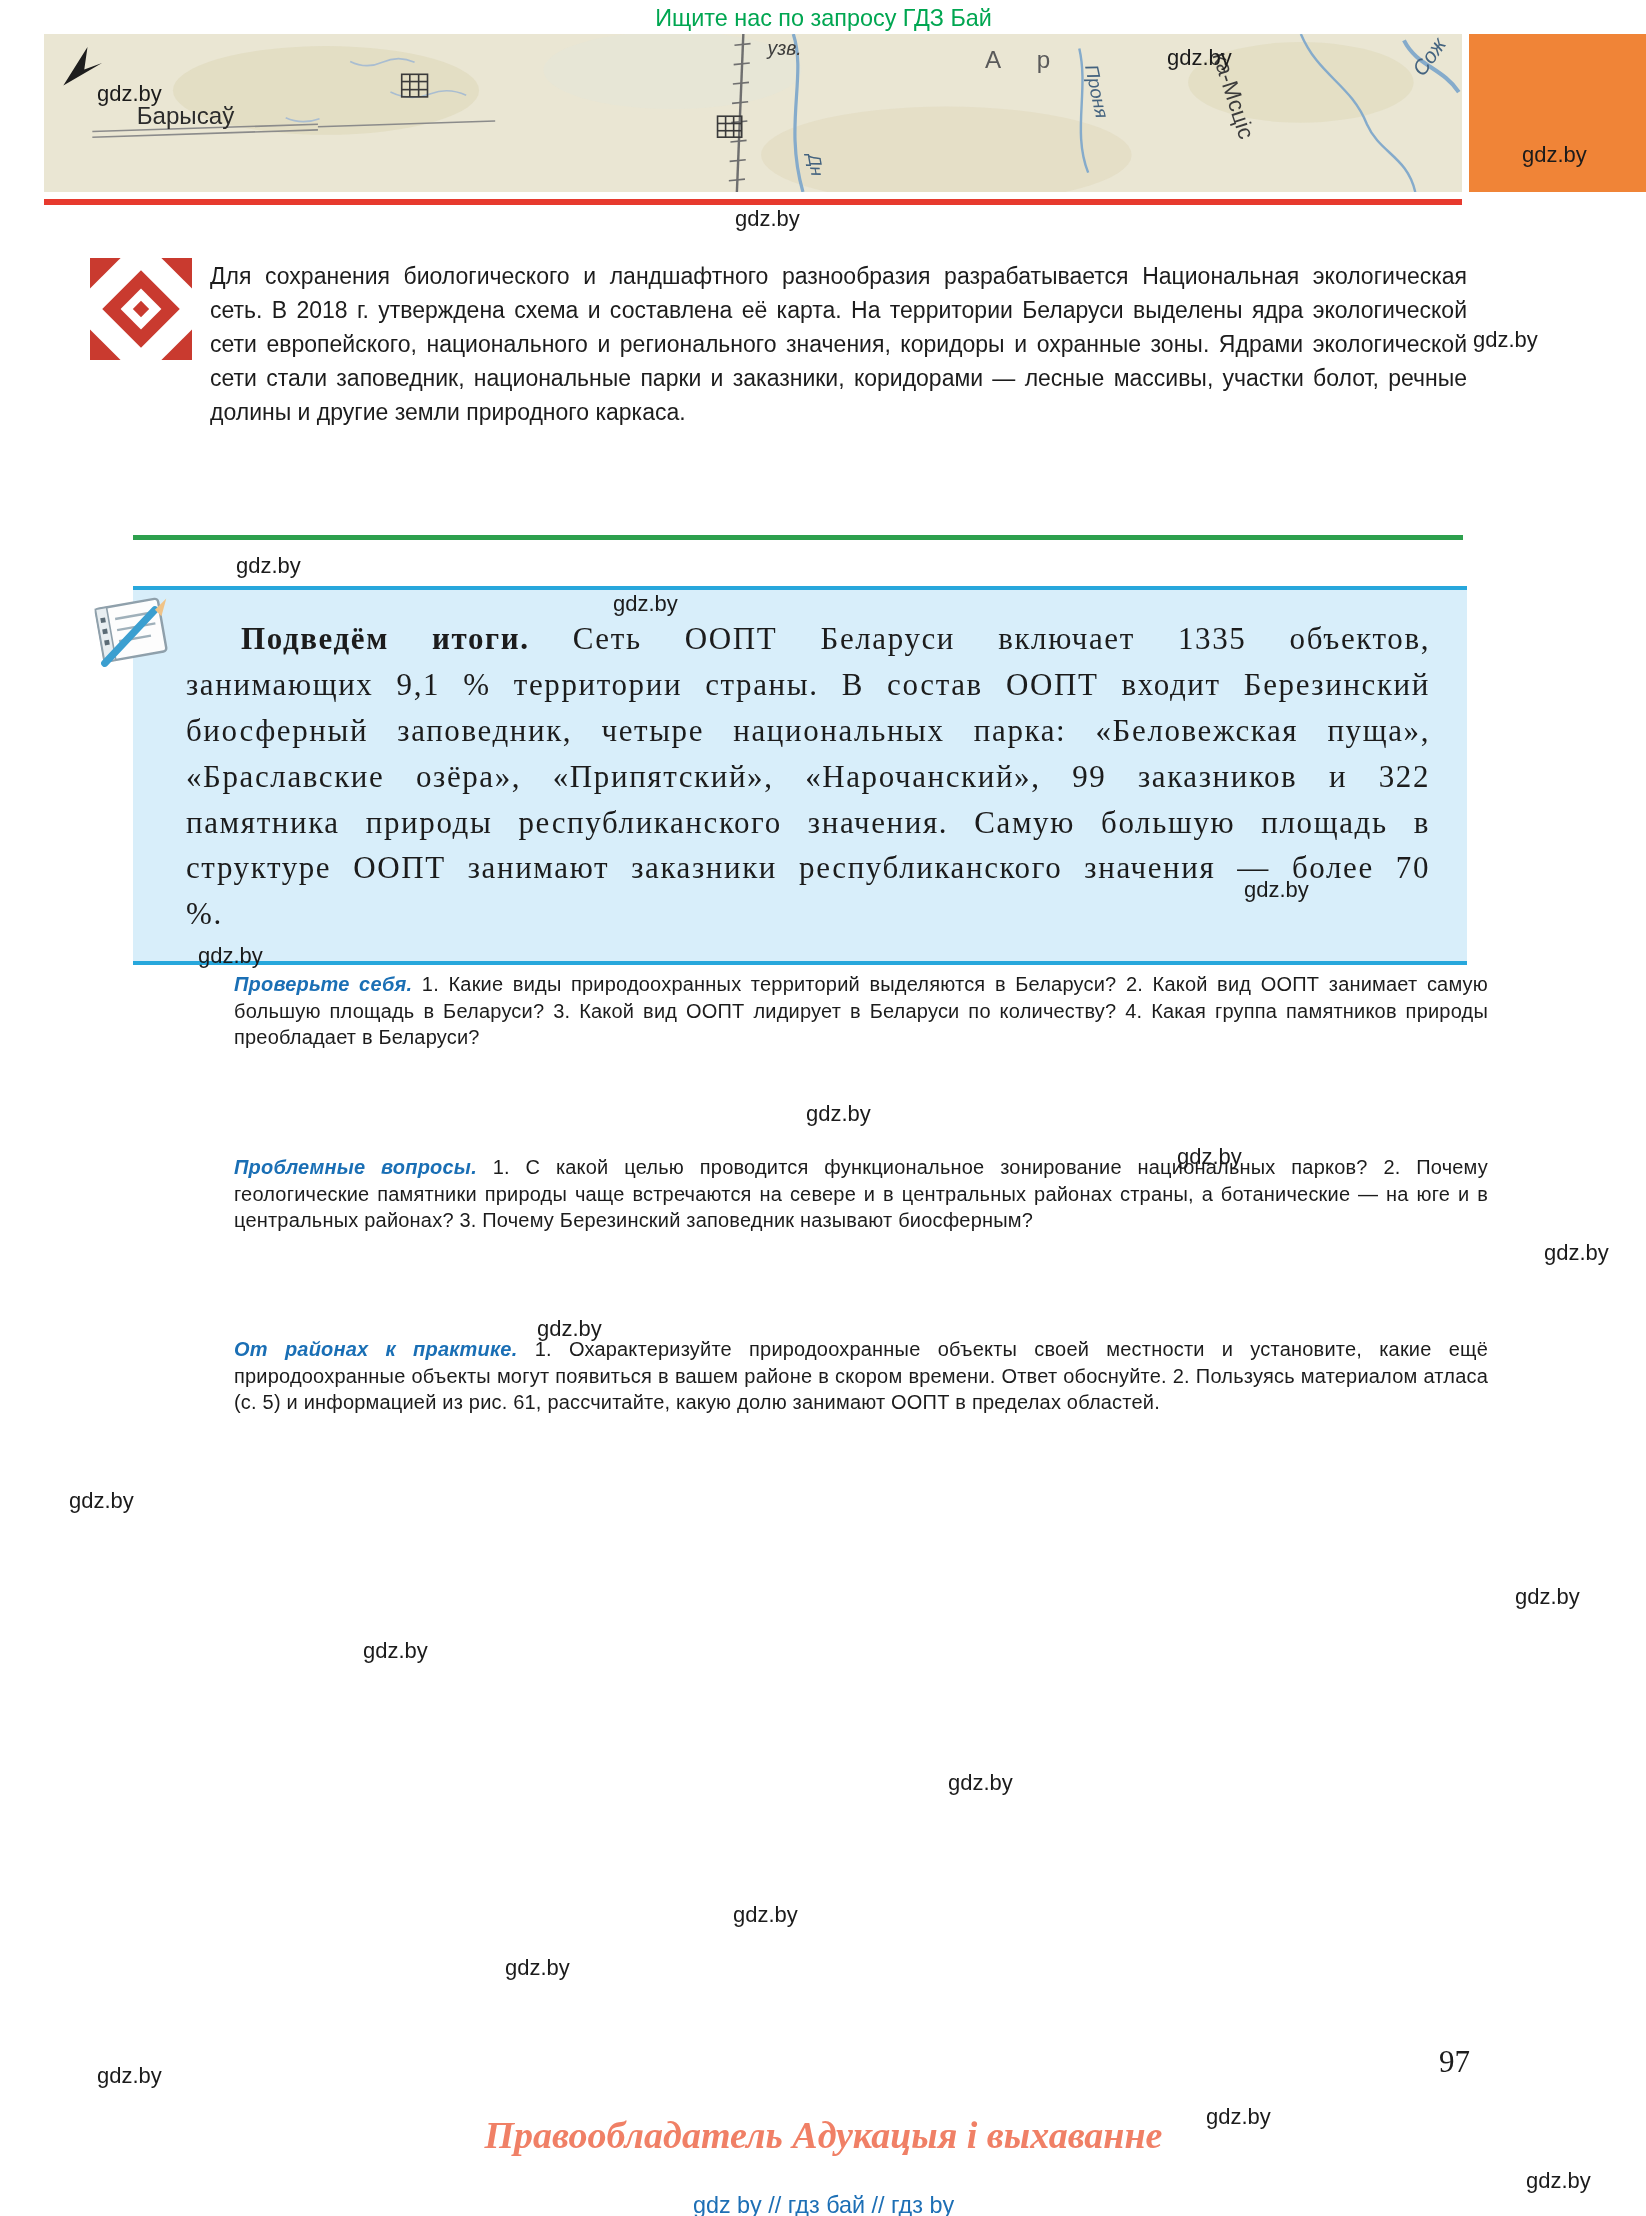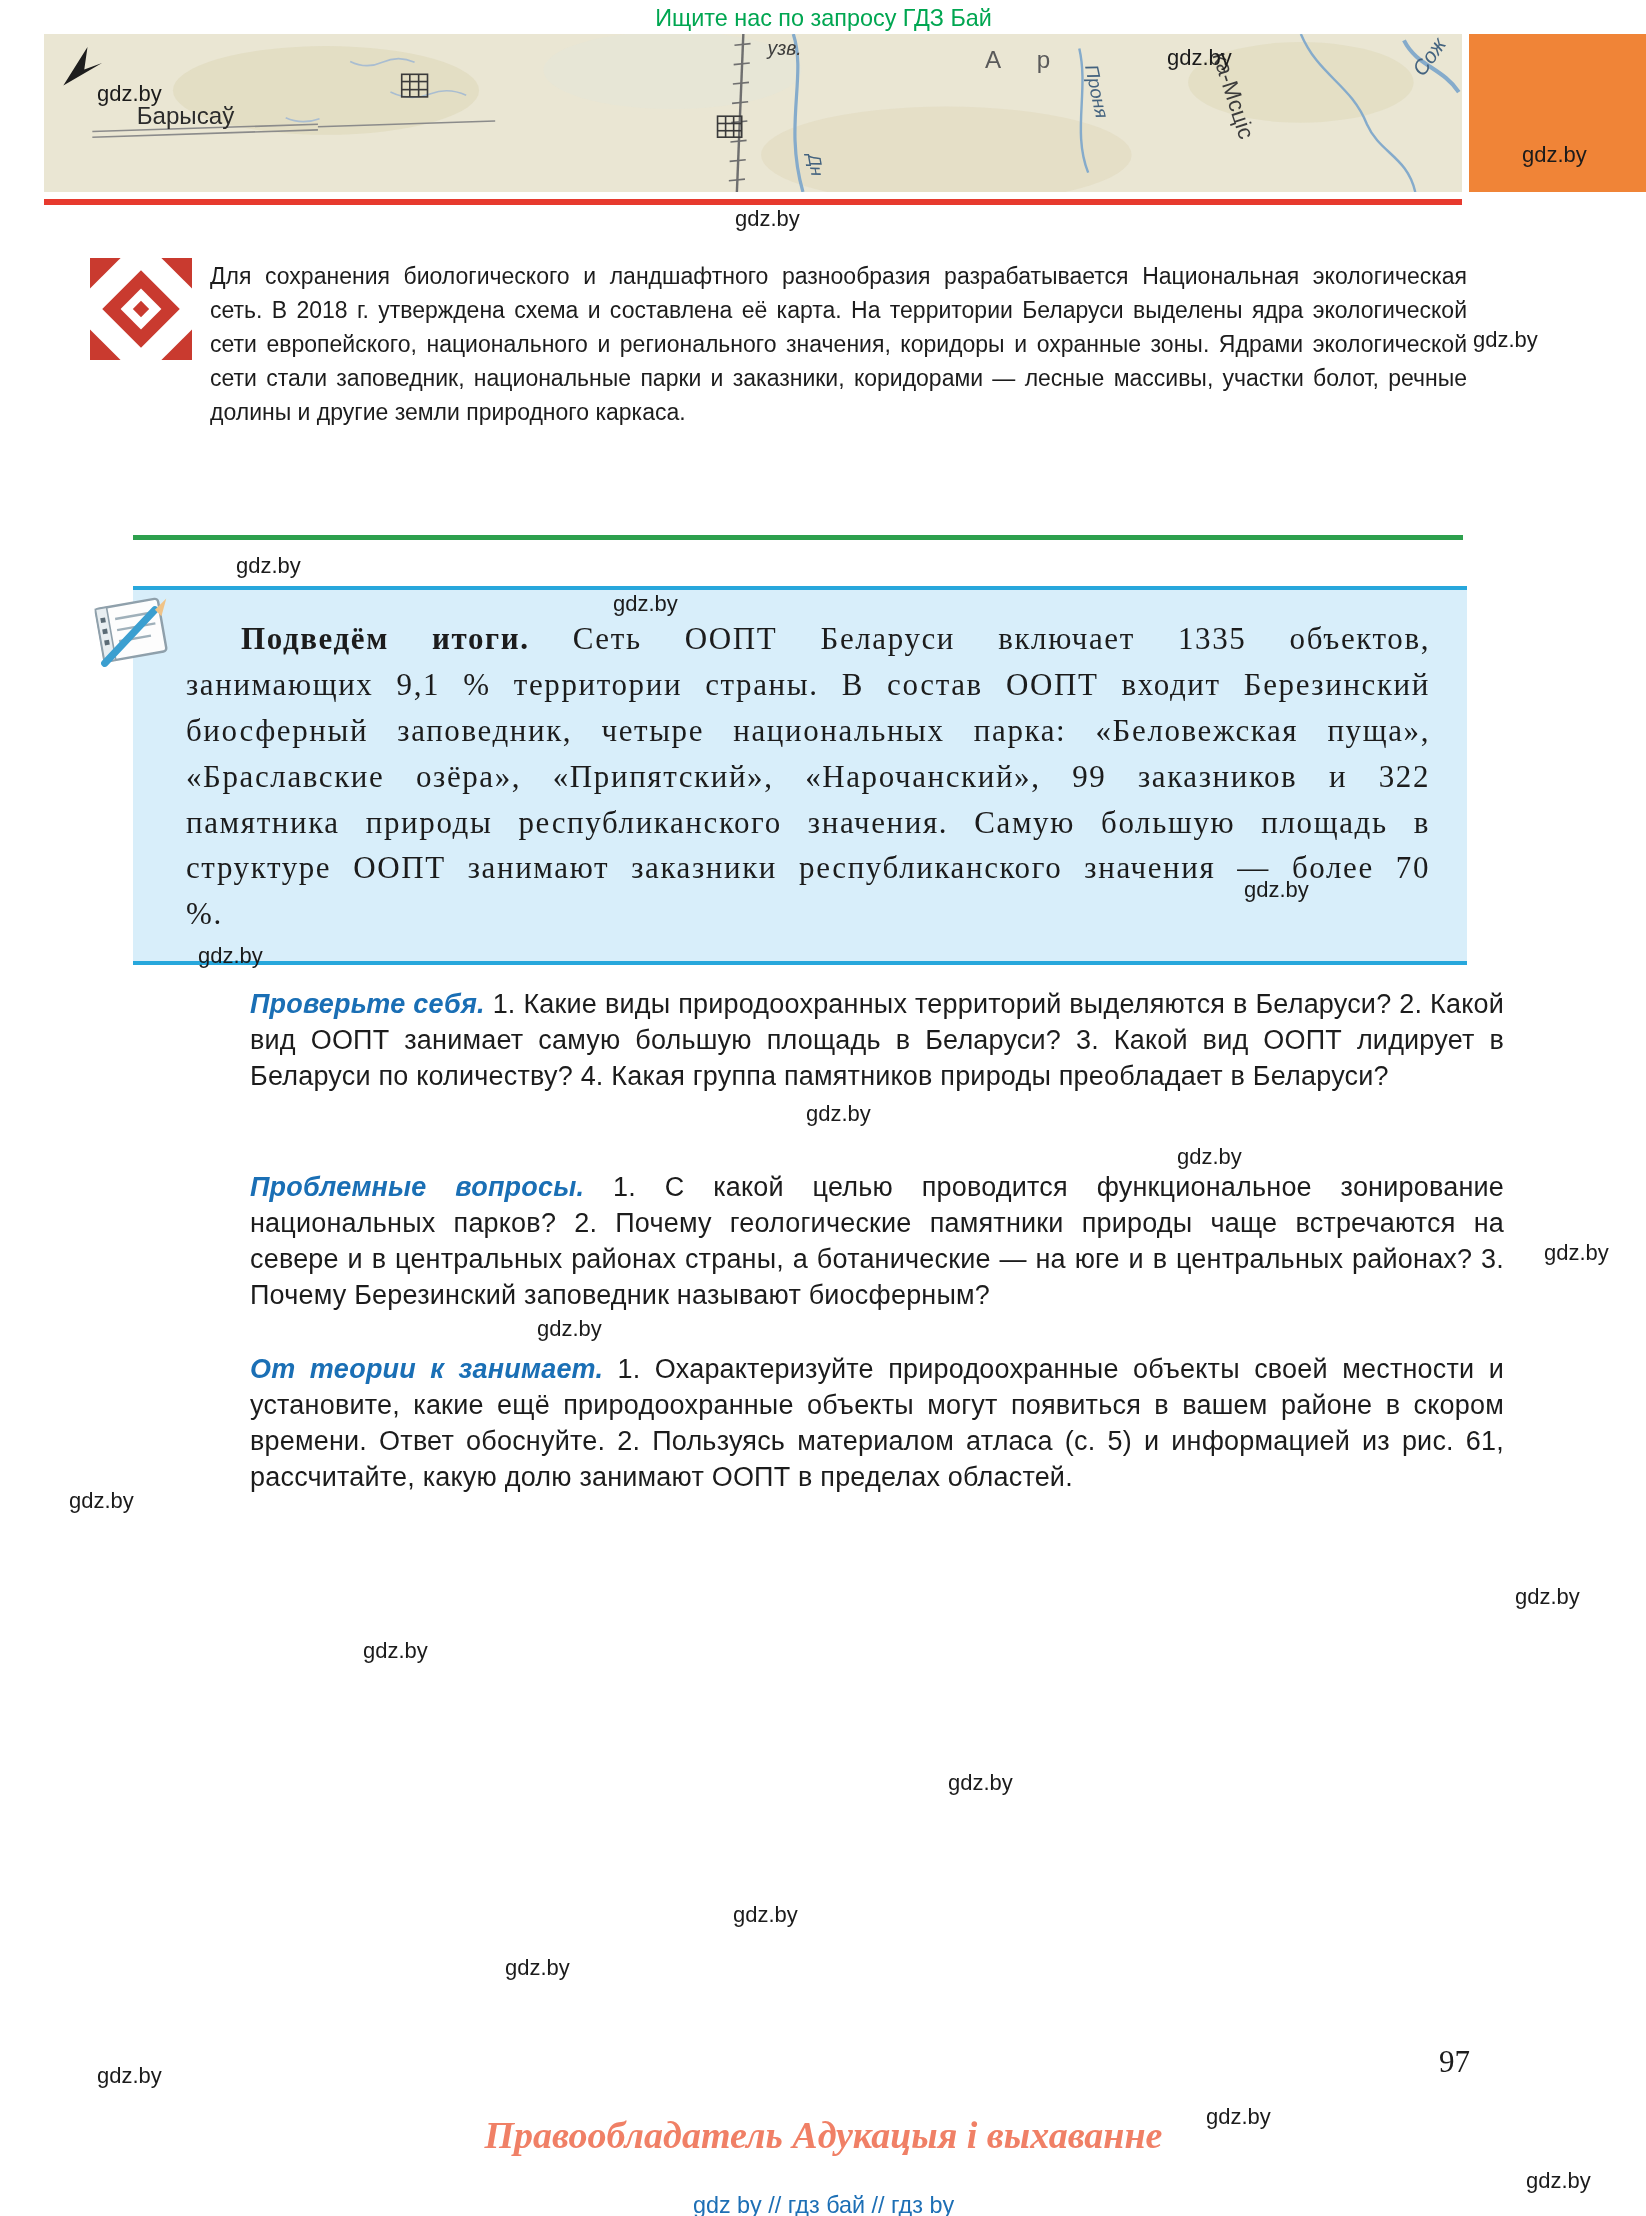--- a/index.html
+++ b/index.html
@@ -32,22 +32,22 @@
                  padding:26px 37px 24px 53px;
                  font-family:"Liberation Serif","DejaVu Serif",serif;
                  font-size:31px; line-height:1.48; text-align:justify;
                  letter-spacing:1.6px; word-spacing:9.7px; }
   .summary-box .lead { margin:0; text-indent:55px; }
   .summary-heading { font-weight:bold; }
 
   .notepad-icon { position:absolute; left:87px; top:592px; width:89px; height:81px; }
   .notepad-icon svg { width:100%; height:100%; }
 
-  .qa { position:absolute; left:234px; width:1254px; margin:16px;
-        font-size:27px; line-height:1.33; text-align:justify; letter-spacing:0.2px; }
+  .qa { position:absolute; left:234px; width:1254px; margin:0;
+        font-size:20px; line-height:1.33; text-align:justify; letter-spacing:0.2px; }
   .qa-heading { color:#1a6fb5; font-weight:bold; font-style:italic; }
   #qa-check    { top:971px; }
   #qa-problem  { top:1154px; }
   #qa-practice { top:1336px; }
 
   .page-number { position:absolute; left:1439px; top:2044px; font-size:31px;
                  font-family:"Liberation Serif",serif;text-align:right; }
 
   .footer-copyright { position:absolute; top:2113px; left:0; width:100%; text-align:center;
                       font-family:"Liberation Serif",serif; font-style:italic; font-weight:bold;
@@ -154,21 +154,21 @@
       </g>
       <line x1="22" y1="88" x2="84" y2="22" stroke="#3b9fd0" stroke-width="9" stroke-linecap="round"></line>
       <polygon points="84,22 98,8 92,30" fill="#f0c387"></polygon>
     </svg>
   </div>
 
   <p class="qa" id="qa-check"><span class="qa-heading">Проверьте себя.</span> <span>1. Какие виды природоохранных территорий выделяются в Беларуси? 2. Какой вид ООПТ занимает самую большую площадь в Беларуси? 3. Какой вид ООПТ лидирует в Беларуси по количеству? 4. Какая группа памятников природы преобладает в Беларуси?</span></p>
 
   <p class="qa" id="qa-problem"><span class="qa-heading">Проблемные вопросы.</span> <span>1. С какой целью проводится функциональное зонирование национальных парков? 2. Почему геологические памятники природы чаще встречаются на севере и в центральных районах страны, а ботанические — на юге и в центральных районах? 3. Почему Березинский заповедник называют биосферным?</span></p>
 
-  <p class="qa" id="qa-practice"><span class="qa-heading">От теории к занимает.</span> <span>1. Охарактеризуйте природоохранные объекты своей местности и установите, какие ещё природоохранные объекты могут появиться в вашем районе в скором времени. Ответ обоснуйте. 2. Пользуясь материалом атласа (с. 5) и информацией из рис. 61, рассчитайте, какую долю занимают ООПТ в пределах областей.</span></p>
+  <p class="qa" id="qa-practice"><span class="qa-heading">От районах к практике.</span> <span>1. Охарактеризуйте природоохранные объекты своей местности и установите, какие ещё природоохранные объекты могут появиться в вашем районе в скором времени. Ответ обоснуйте. 2. Пользуясь материалом атласа (с. 5) и информацией из рис. 61, рассчитайте, какую долю занимают ООПТ в пределах областей.</span></p>
 
   <div class="page-number">97</div>
 
   <div class="footer-copyright">Правообладатель Адукацыя і выхаванне</div>
 
   <div class="footer-links">gdz by  //  гдз бай  //  гдз by</div>
 
   <div>
       <span class="watermark" style="left: 97px; top: 81px;">gdz.by</span>
       <span class="watermark" style="left: 1167px; top: 45px;">gdz.by</span>

